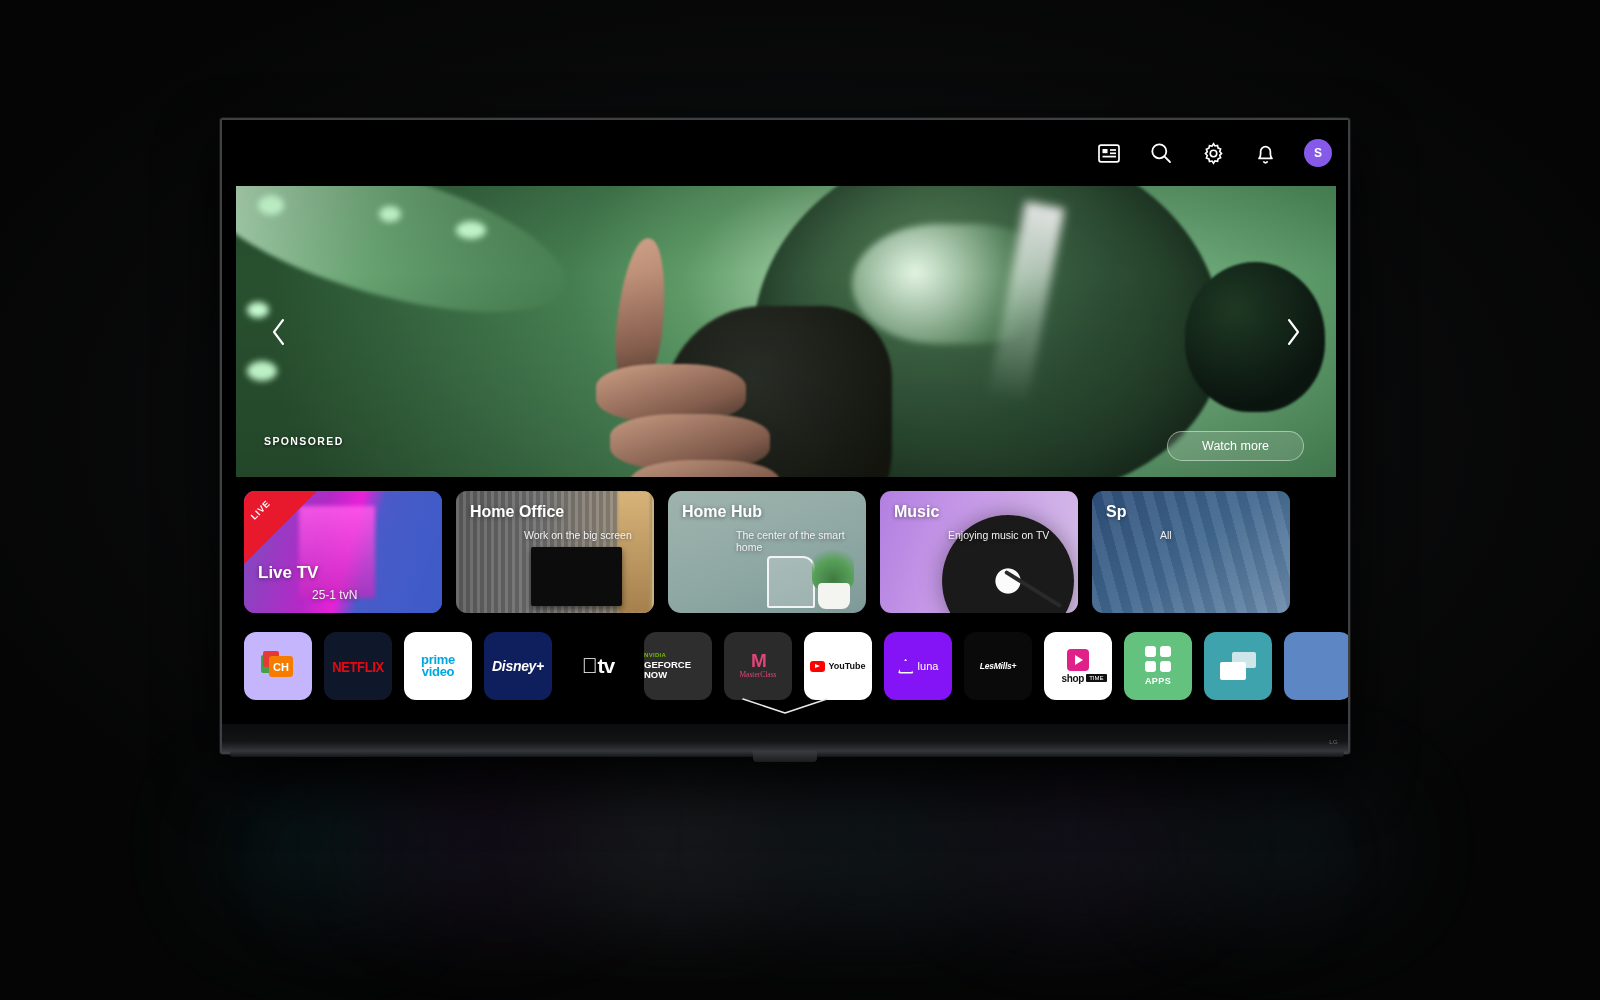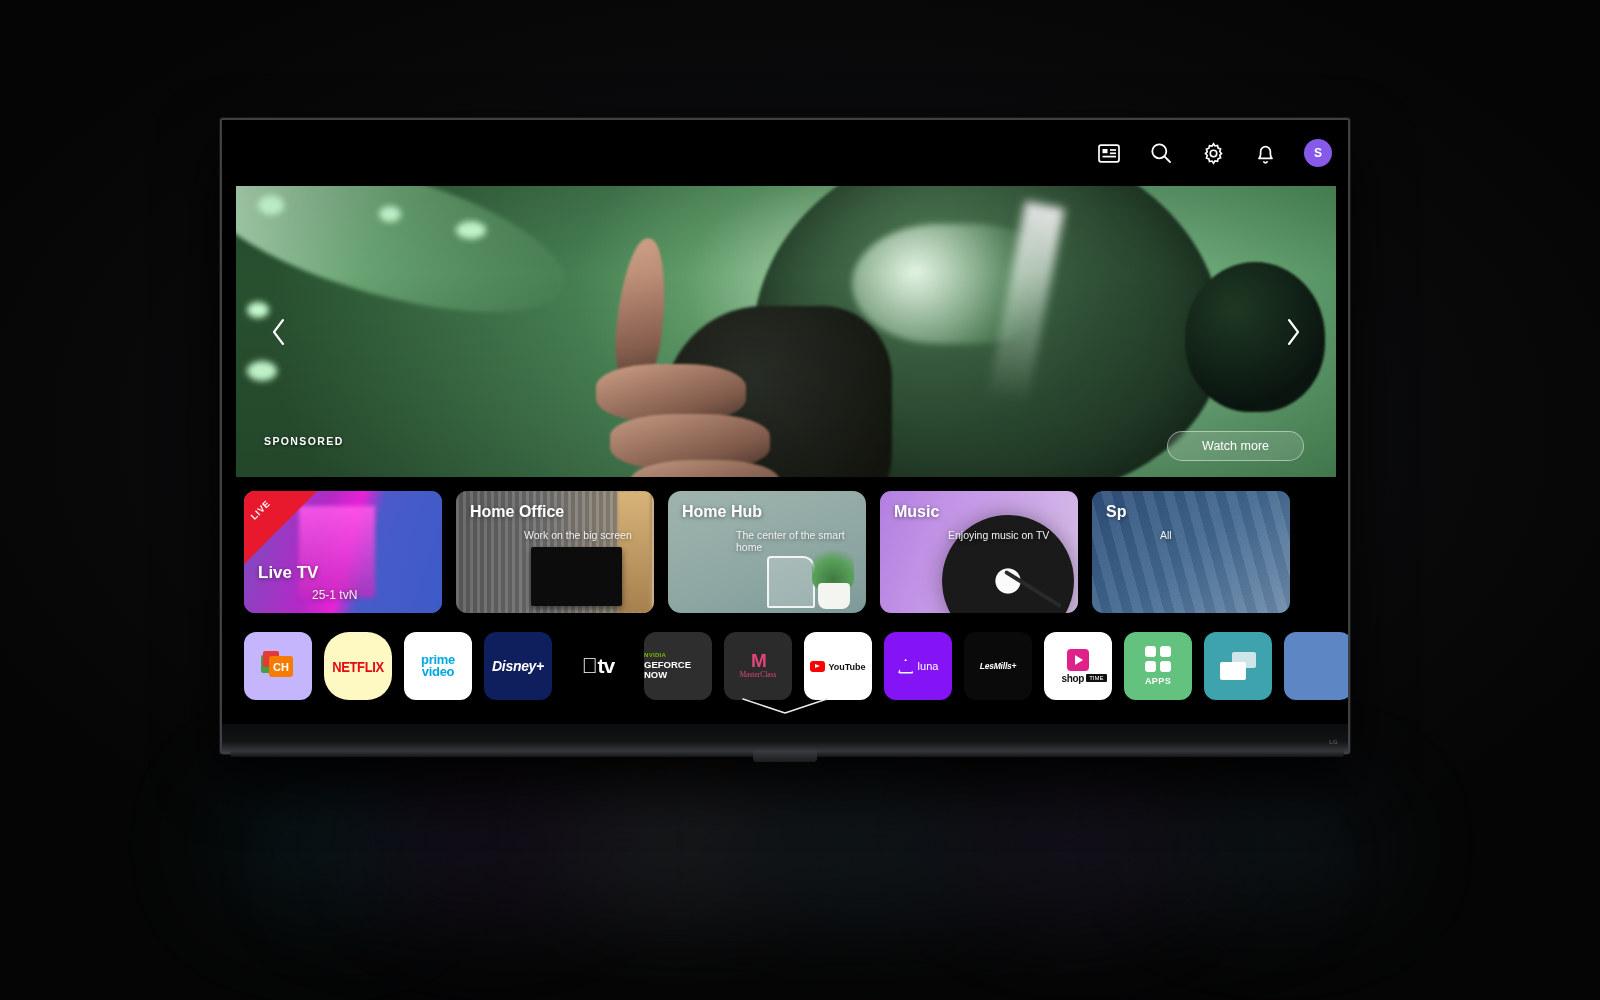--- a/index.html
+++ b/index.html
@@ -342,21 +342,21 @@
   }
   .app {
     position: relative; flex: 0 0 auto;
     width: 68px; height: 68px;
     border-radius: 12px;
     display: flex; align-items: center; justify-content: center;
     overflow: hidden; cursor: pointer;
   }
 
   .a-ch    { background: #c4b5fd; }
-  .a-nflx  { background: #fef9c3; border-radius: 25px; }
+  .a-nflx  { background: #0f172a; }
   .a-prime { background: #fff; }
   .a-dsny  { background: #0f1e5c; }
   .a-atv   { background: #000; }
   .a-gfn   { background: #2e2e2e; }
   .a-mc    { background: #2b2b2b; }
   .a-yt    { background: #fff; }
   .a-luna  { background: #8413f5; }
   .a-lm    { background: #0a0a0a; }
   .a-shop  { background: #fff; }
   .a-apps  { background: #62c27e; }
@@ -377,21 +377,21 @@
   .apps-txt { color:#fff; font-size:9px; font-weight:700; letter-spacing:.4px; }
 
   .ch-tile {
     width: 34px; height: 30px; position: relative;
   }
   .ch-g { position:absolute; left:0; top:4px; width:16px; height:18px; background:#43a047; border-radius:2px;}
   .ch-r { position:absolute; left:2px; top:0;  width:16px; height:16px; background:#e53935; border-radius:2px;}
   .ch-o { position:absolute; left:8px; top:5px; width:24px; height:21px; background:#f57c00; border-radius:3px;
           color:#fff; font-size:11px; font-weight:700; display:flex; align-items:center; justify-content:center;}
 
-  .yt-play { display:inline-flex; align-items:flex-end; gap:3px; }
+  .yt-play { display:inline-flex; align-items:center; gap:3px; }
   .yt-btn { width:15px; height:11px; background:#ff0000; border-radius:3px; position:relative; }
   .yt-btn::after { content:""; position:absolute; left:5px; top:3px;
       border-left:5px solid #fff; border-top:2.6px solid transparent; border-bottom:2.6px solid transparent; }
 
   .luna-mark { width:16px; height:15px; position:relative; margin-right:4px; }
   .luna-mark::before { content:""; position:absolute; inset:0;
      border: 2px solid #fff; border-radius:3px;
      clip-path: polygon(50% 0, 100% 100%, 0 100%); }
 
   .apps-grid { display:grid; grid-template-columns:repeat(2,11px); gap:4px; margin-bottom:4px; }

